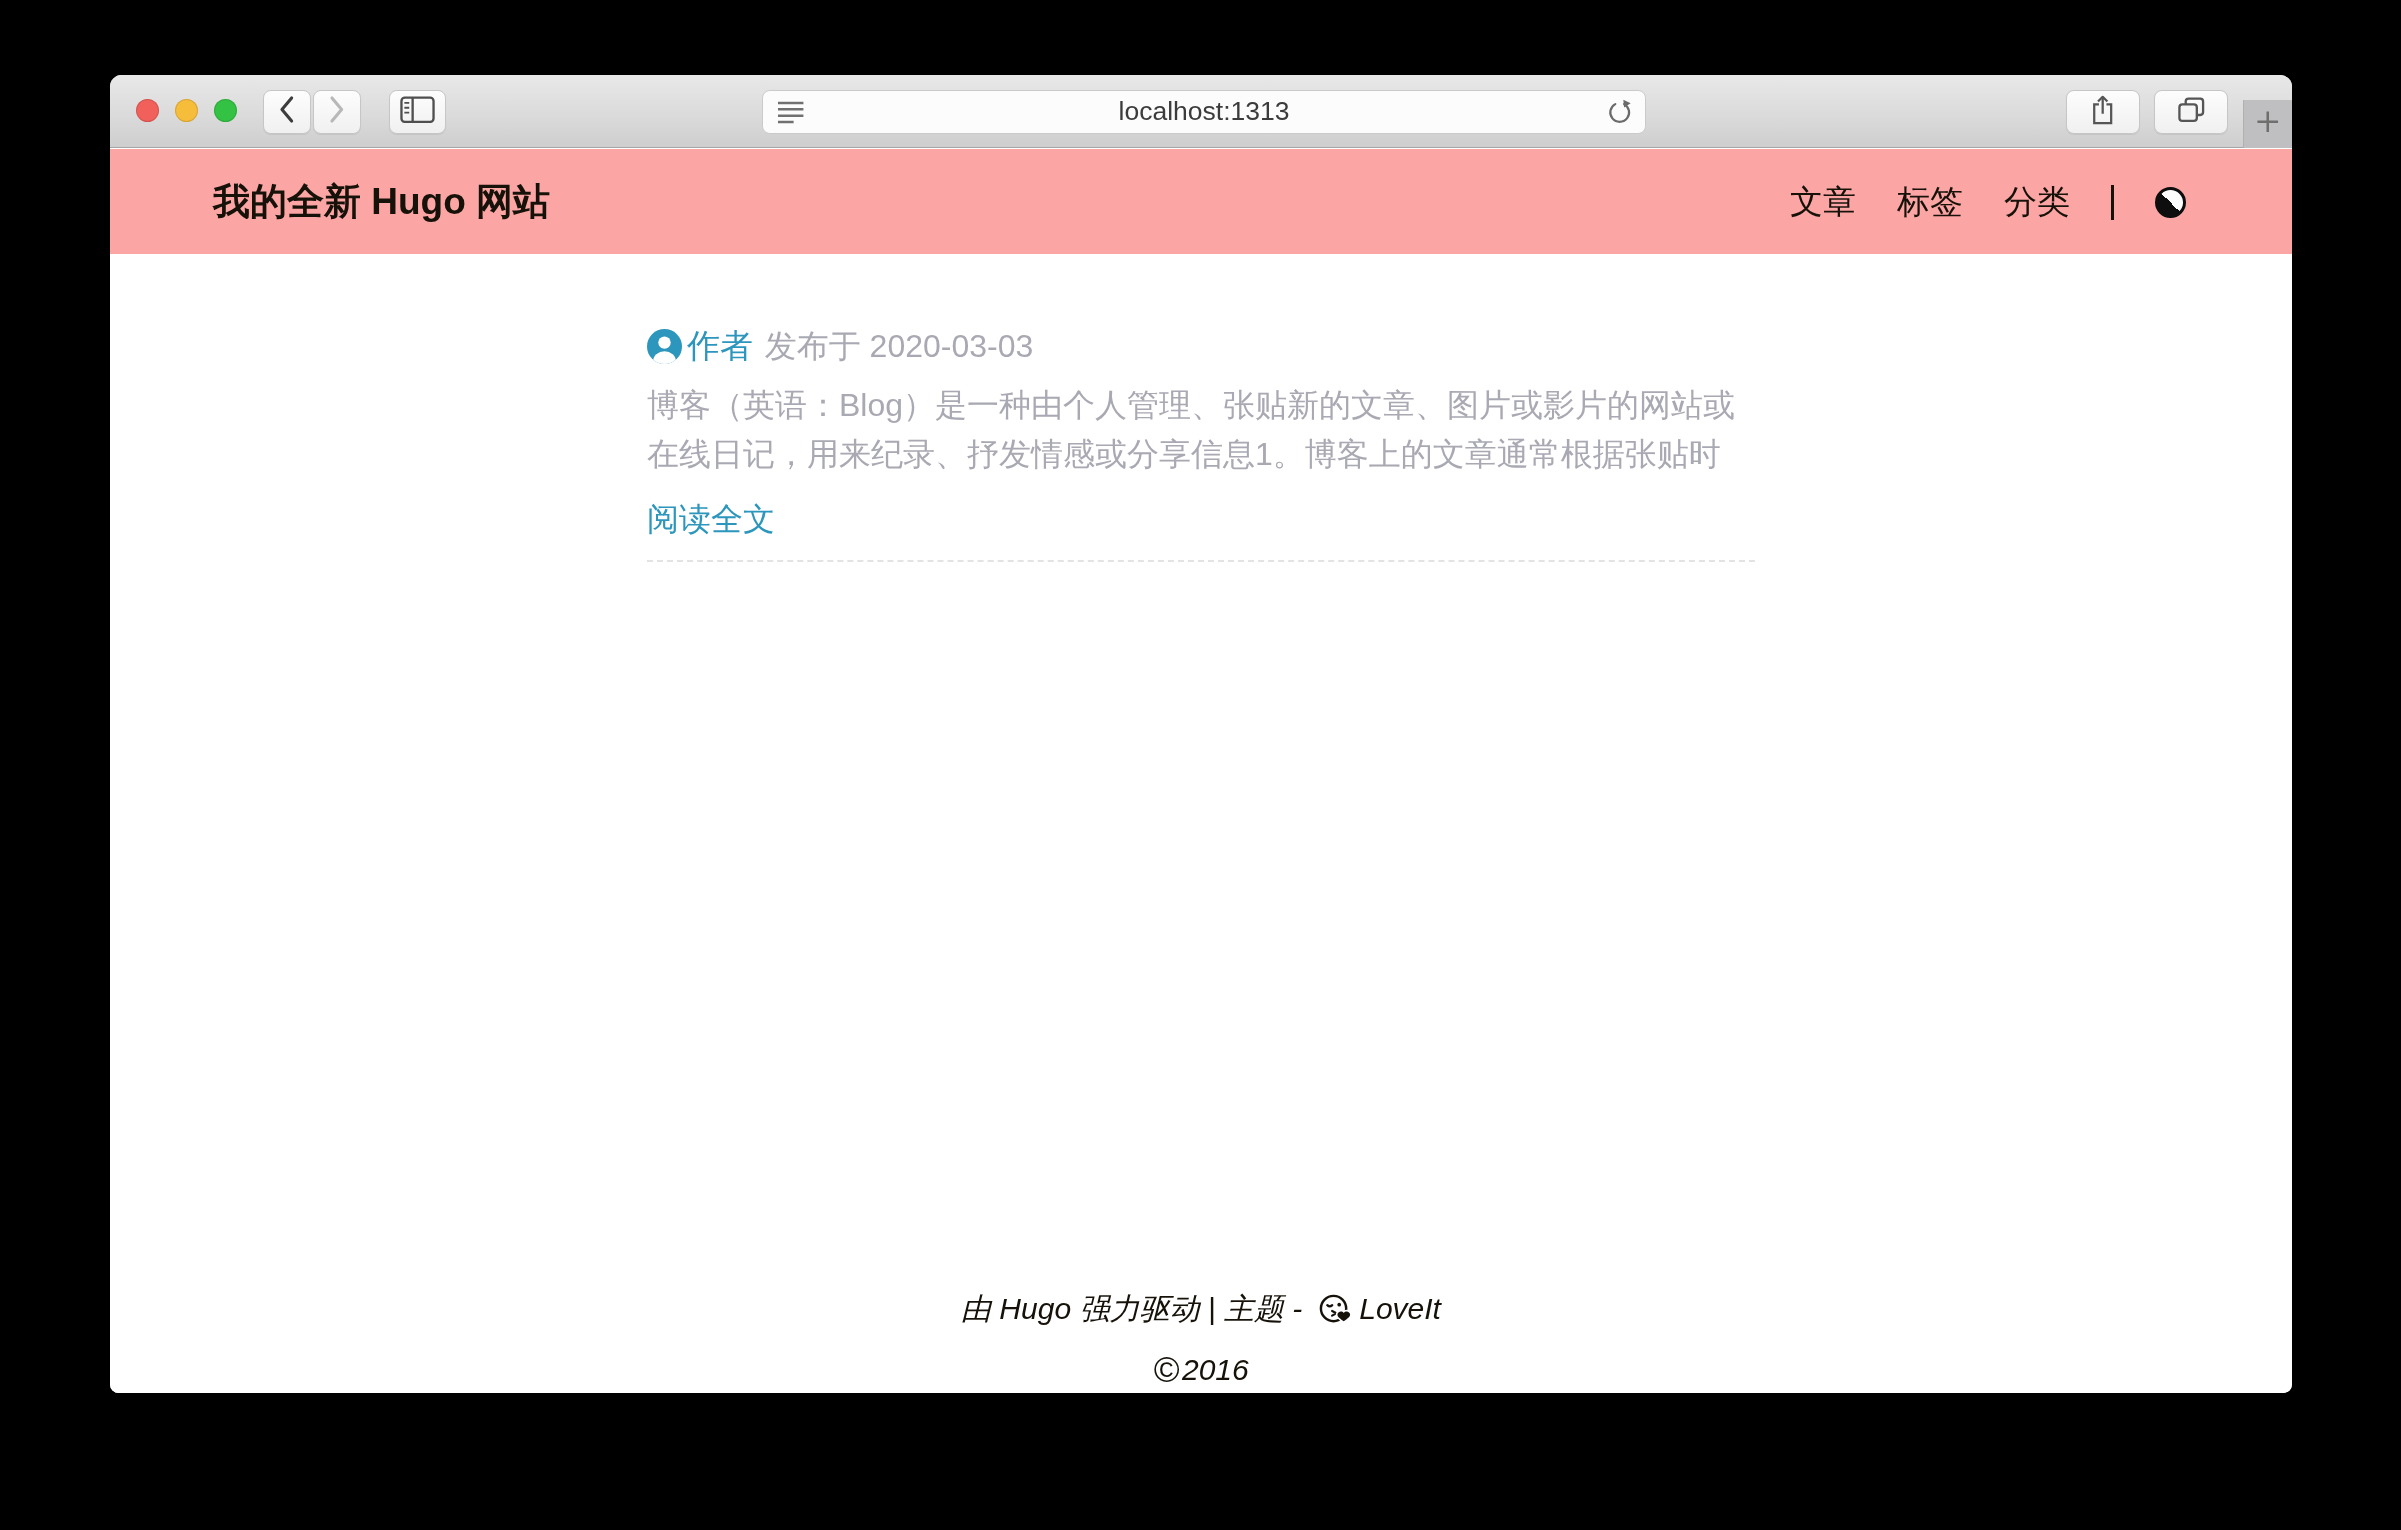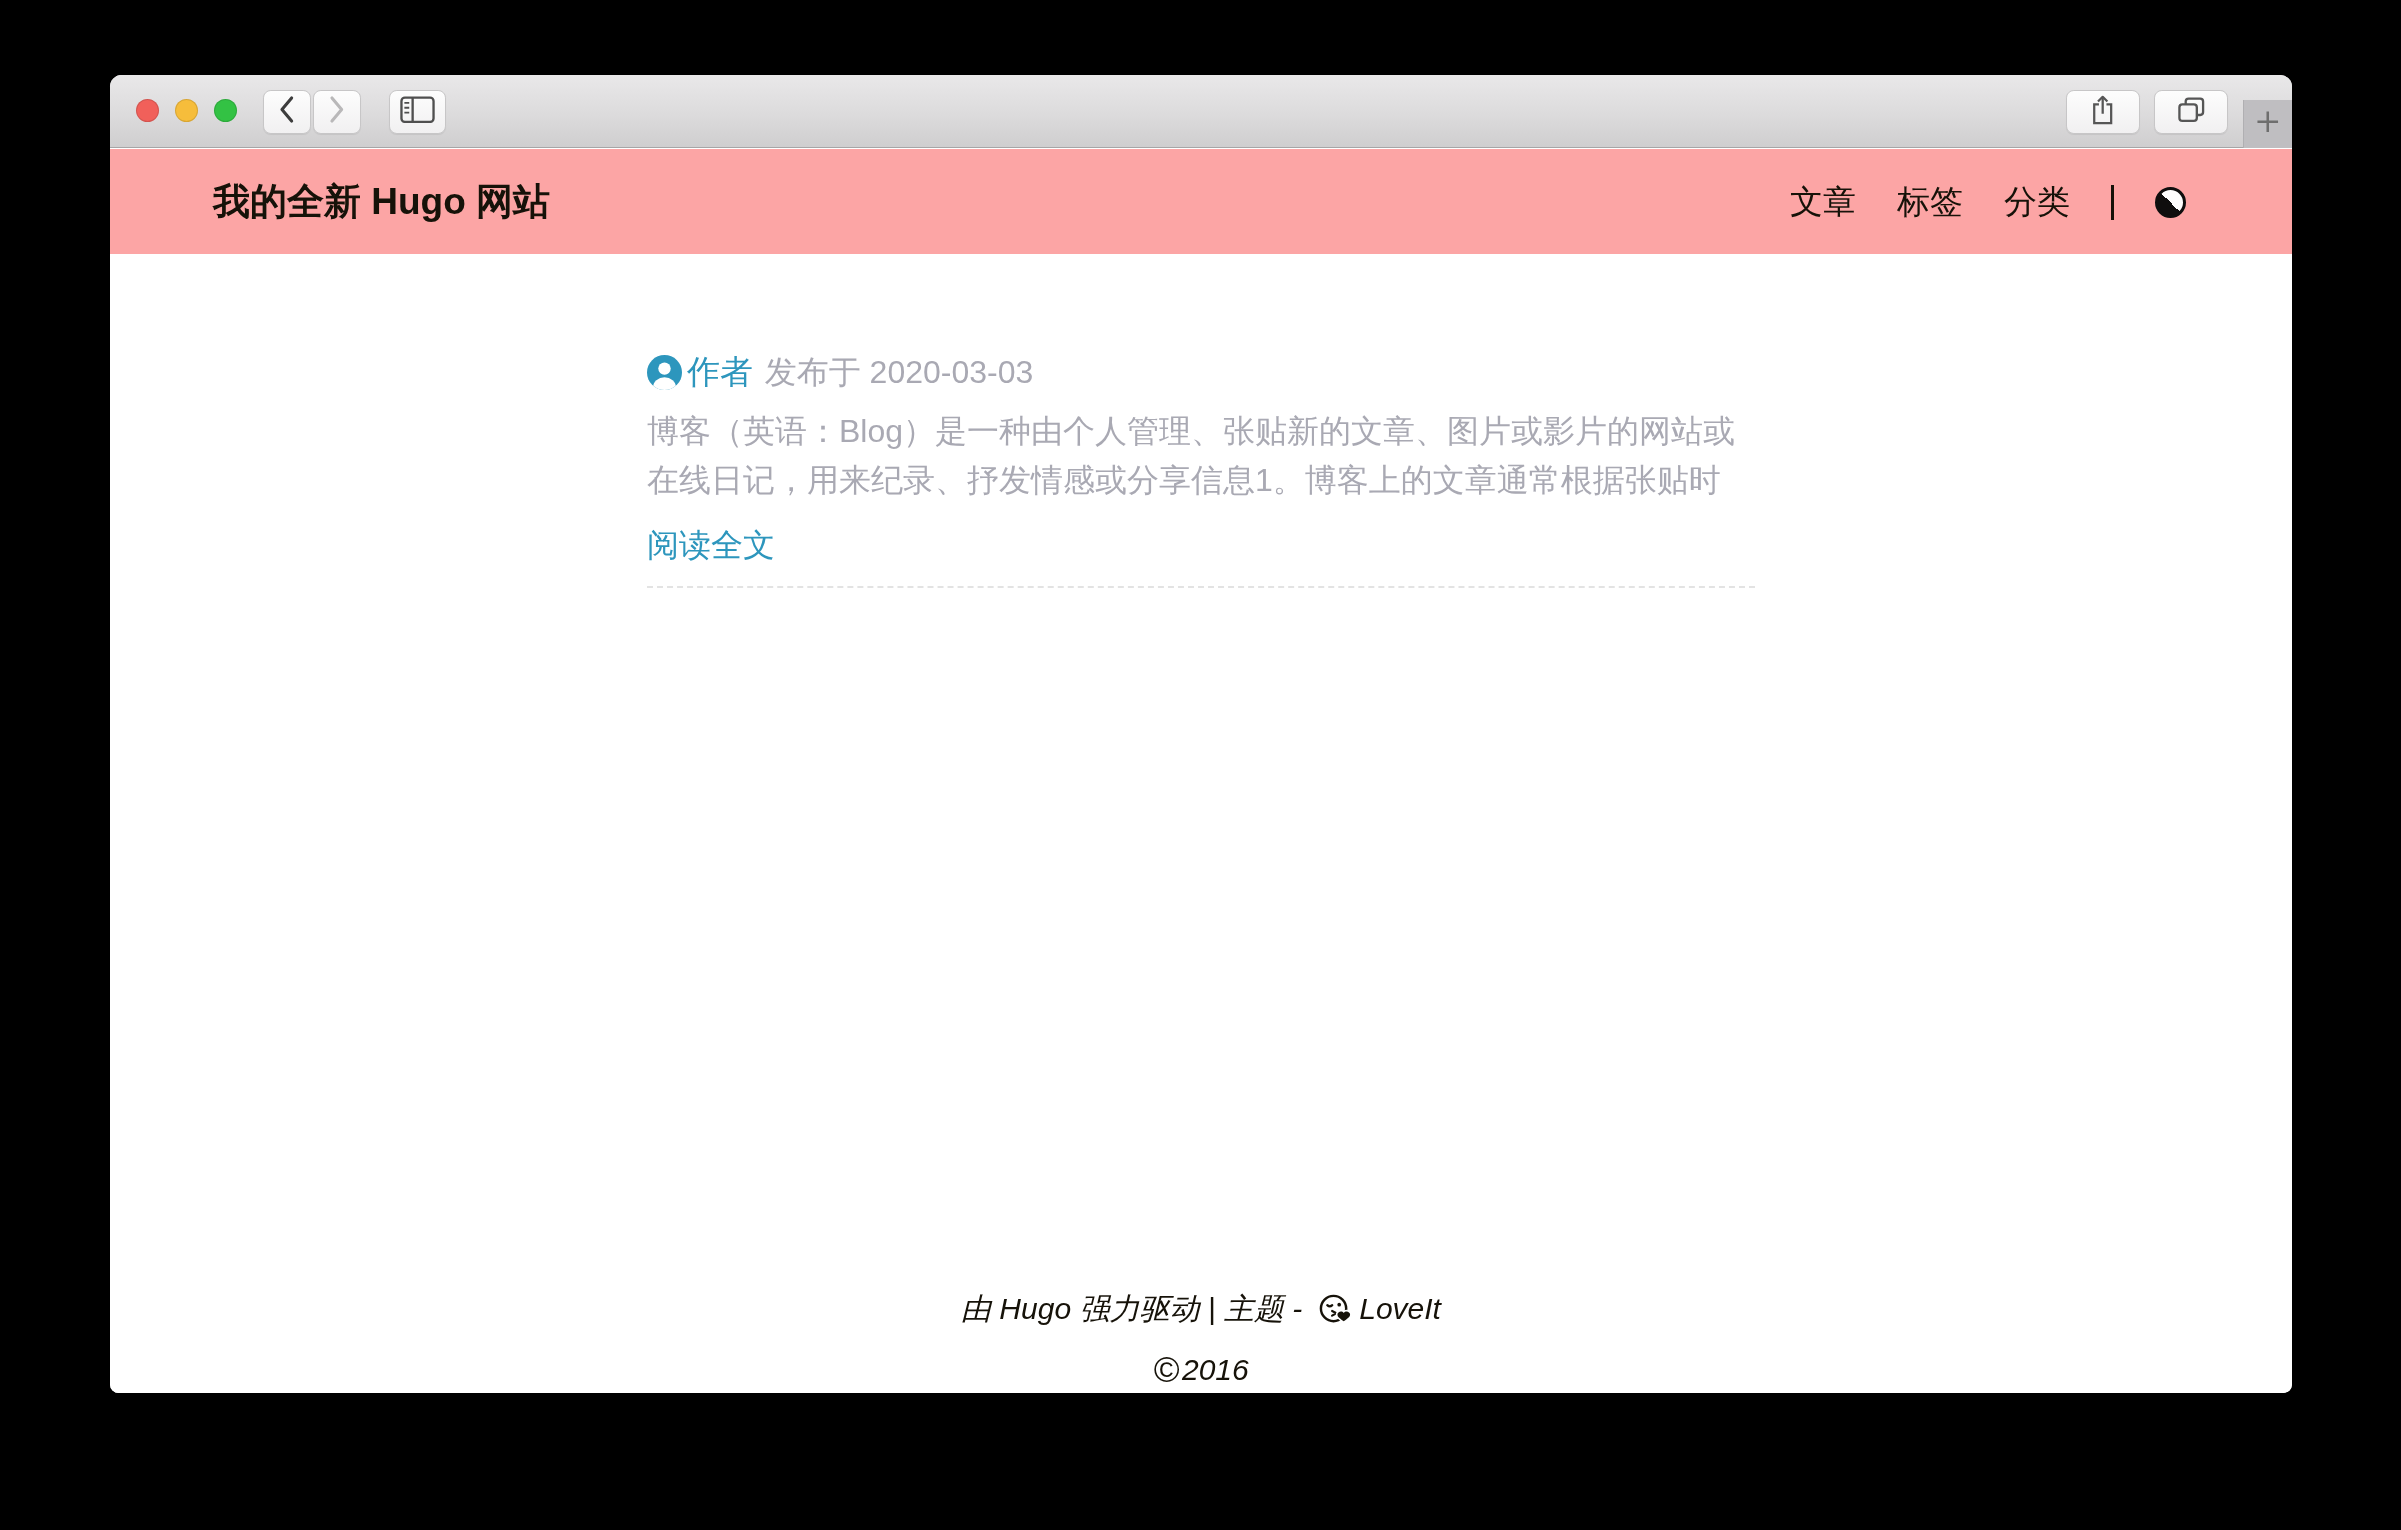--- a/index.html
+++ b/index.html
@@ -62,21 +62,21 @@
     width:31px; height:31px; border-radius:50%;
     border:3.9px solid #0f0e0e;
     background:linear-gradient(225deg,#fdfdfd 50%, #0f0e0e 50%);
     cursor:pointer;
   }
 
   
   .main { position:absolute; top:179px; left:0; right:0; bottom:0; background:#fff; }
   .post { width:1108px; margin:0 auto; padding-top:54px; }
   .post-title { font-size:39px; line-height:43px; font-weight:700; color:#161209; cursor:pointer; }
-  .post-meta { margin-top:42px; display:flex; align-items:center; font-size:32px; color:#a9a9b3; }
+  .post-meta { margin-top:16px; display:flex; align-items:center; font-size:32px; color:#a9a9b3; }
   .author-avatar { width:35px; height:35px; flex:0 0 auto; }
   .author-link { color:#2d96bd; margin-left:4.9px; font-size:33px; cursor:pointer; }
   .published { margin-left:11.8px; }
   .post-excerpt { margin-top:11.8px; font-size:32px; line-height:49px; color:#a9a9b3; }
   .read-more { display:inline-block; margin-top:21.6px; font-size:32px; line-height:39px; color:#2d96bd; cursor:pointer; }
   .post-divider { margin-top:20.6px; border:0; border-top:2px dashed #e3e3e3; height:0; }
 
   
   .footer { position:absolute; left:0; right:0; bottom:5.9px; text-align:center; color:#161209;font-style:italic; }
   .footer-line1 { font-size:30px; line-height:35px; }
@@ -117,20 +117,37 @@
           <svg width="35" height="27.4" viewBox="0 0 36 28">
             <rect x="1.5" y="1.5" width="33" height="25" rx="3.5" fill="none" stroke="#4f4f4f" stroke-width="2.4"></rect>
             <line x1="13" y1="1.5" x2="13" y2="26.5" stroke="#4f4f4f" stroke-width="2.4"></line>
             <line x1="4.5" y1="7" x2="9.5" y2="7" stroke="#4f4f4f" stroke-width="2"></line>
             <line x1="4.5" y1="12" x2="9.5" y2="12" stroke="#4f4f4f" stroke-width="2"></line>
             <line x1="4.5" y1="17" x2="9.5" y2="17" stroke="#4f4f4f" stroke-width="2"></line>
           </svg>
         </span>
       </div>
 
+      <div class="url-field">
+        <span class="url-reader">
+          <svg width="27.4" height="25.5" viewBox="0 0 28 26">
+            <line x1="1" y1="3" x2="27" y2="3" stroke="#707070" stroke-width="2.6"></line>
+            <line x1="1" y1="9.5" x2="27" y2="9.5" stroke="#707070" stroke-width="2.6"></line>
+            <line x1="1" y1="16" x2="27" y2="16" stroke="#707070" stroke-width="2.6"></line>
+            <line x1="1" y1="22.5" x2="17" y2="22.5" stroke="#707070" stroke-width="2.6"></line>
+          </svg>
+        </span>
+        <span>localhost:1313</span>
+        <span class="url-reload">
+          <svg width="27.4" height="27.4" viewBox="0 0 30 30">
+            <path d="M 19.8 5.6 A 10.3 10.3 0 1 1 10.2 5.6" fill="none" stroke="#6b6b6b" stroke-width="2.4" stroke-linecap="round"></path>
+            <polygon points="19,0.8 27,4.6 19.8,9.4" fill="#6b6b6b"></polygon>
+          </svg>
+        </span>
+      </div>
 
       <div class="tb-btn btn-share">
         <span>
           <svg width="27.4" height="32" viewBox="0 0 28 34">
             <path d="M10 11 H5 V31 H23 V11 H18" fill="none" stroke="#565656" stroke-width="2.4"></path>
             <line x1="14" y1="21" x2="14" y2="3.5" stroke="#565656" stroke-width="2.4"></line>
             <polyline points="9,8 14,3 19,8" fill="none" stroke="#565656" stroke-width="2.4" stroke-linejoin="round"></polyline>
           </svg>
         </span>
       </div>

